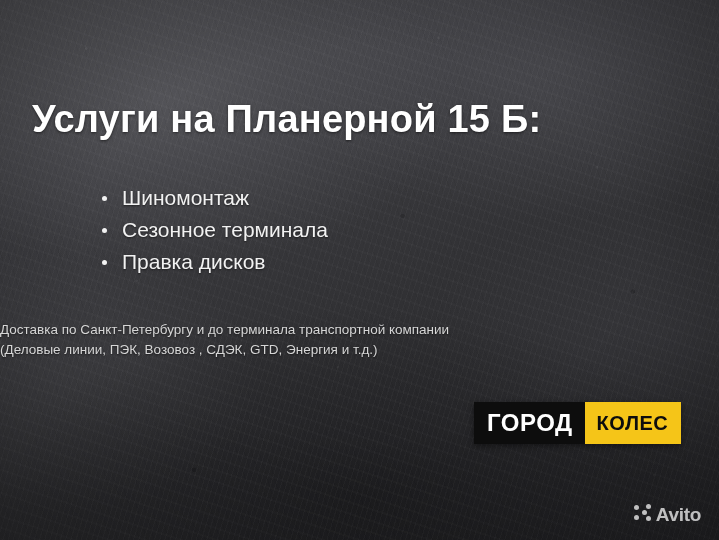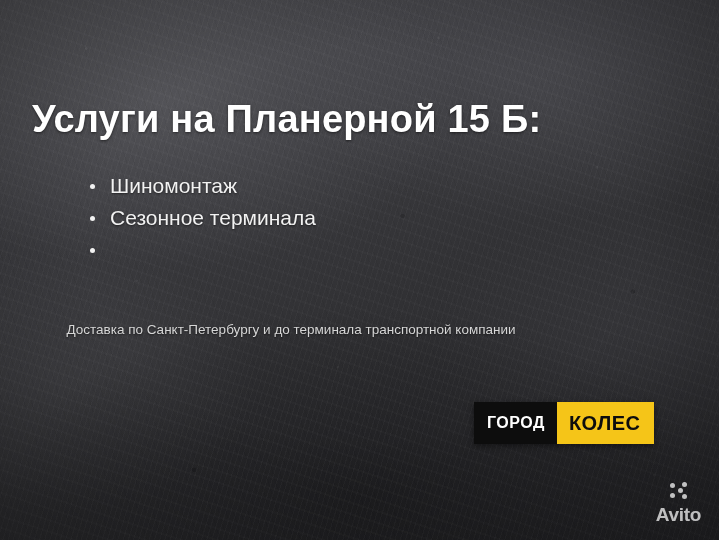--- a/index.html
+++ b/index.html
@@ -78,21 +78,21 @@
     letter-spacing: 0.2px;
     text-shadow: 0 1px 3px rgba(0,0,0,0.55);
     white-space: nowrap;
   }
 
   #bullets {
     position: absolute;
     left: 84px;
     top: 170px;
     list-style: none;
-    margin: 0;
+    margin: 12px;
     padding: 0;
   }
   #bullets li {
     position: relative;
     color: #f2f2f2;
     font-size: 21px;
     line-height: 32px;
     padding-left: 26px;
     text-shadow: 0 1px 2px rgba(0,0,0,0.5);
   }
@@ -104,40 +104,40 @@
     height: 5px;
     border-radius: 50%;
     background: #f2f2f2;
   }
 
   #delivery {
     position: absolute;
     left: 0;
     top: 320px;
     width: 582px;
-    text-align: center;
+    text-align: left;
     color: #d6d6d6;
     font-size: 13.5px;
     line-height: 20px;
     text-shadow: 0 1px 2px rgba(0,0,0,0.5);
   }
 
   #logo {
     position: absolute;
     left: 474px;
     top: 402px;
     height: 42px;
     display: flex;
     align-items: stretch;
     box-shadow: 0 2px 6px rgba(0,0,0,0.45);
   }
   #logo .lg-left {
     background: #0d0d0d;
     color: #ffffff;
-    font-size: 16px;
+    font-size: 24px;
     font-weight: bold;
     letter-spacing: 0.5px;
     display: flex;
     align-items: center;
     padding: 0 12px 0 13px;
   }
   #logo .lg-right {
     background: #f5c518;
     color: #0d0d0d;
     font-size: 20px;
@@ -147,24 +147,22 @@
     align-items: center;
     padding: 0 13px 0 12px;
     text-align: right;
   }
 
   #watermark {
     position: absolute;
     right: 18px;
     bottom: 14px;
     display: flex;
-    align-items: center;
     gap: 5px;
     opacity: 0.72;
-    flex-direction: column;
   }
   #watermark .wm-mark {
     position: relative;
     width: 17px;
     height: 17px;
   }
   #watermark .wm-mark i {
     position: absolute;
     width: 5px;
     height: 5px;
@@ -201,25 +199,27 @@
       <li>
         <span class="dot"></span>
         <span>Шиномонтаж</span>
       </li>
       <li>
         <span class="dot"></span>
         <span>Сезонное терминала</span>
       </li>
       <li>
         <span class="dot"></span>
+        <span>Правка дисков</span>
       </li>
     </ul>
 
     <div id="delivery">
       <div>Доставка по Санкт-Петербургу и до терминала транспортной компании</div>
+      <div>(Деловые линии, ПЭК, Возовоз , СДЭК, GTD, Энергия и т.д.)</div>
     </div>
 
     <div id="logo">
       <div class="lg-left">ГОРОД</div>
       <div class="lg-right">КОЛЕС</div>
     </div>
 
     <div id="watermark">
       <span class="wm-mark">
         <i class="p1"></i>

